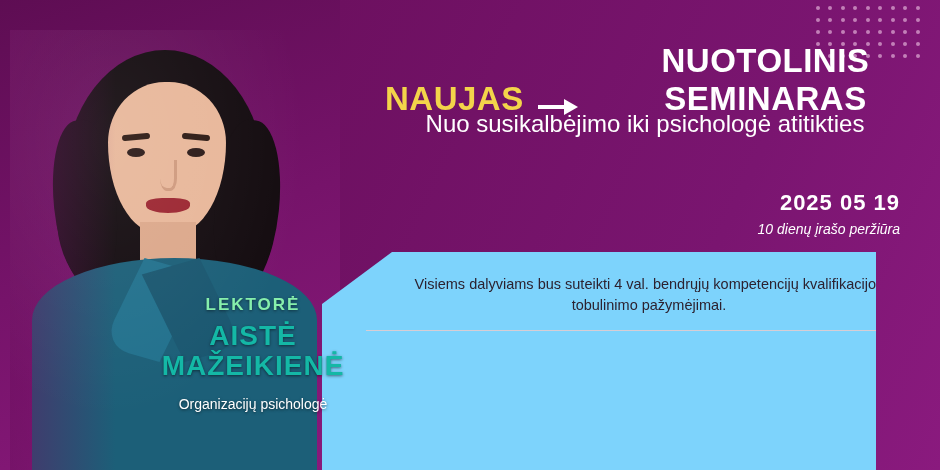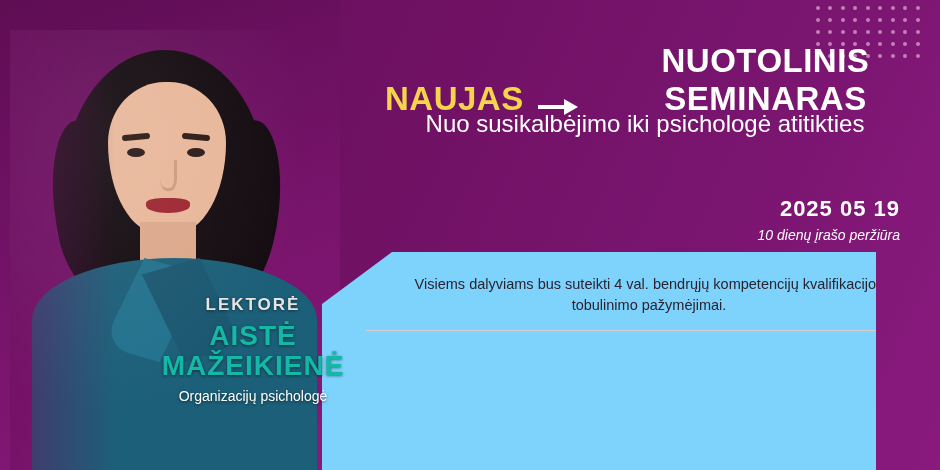--- a/index.html
+++ b/index.html
@@ -171,35 +171,35 @@
     top: 295px;
     width: 270px;
     text-align: center;
     color: #ffffff;
     z-index: 6;
   }
   .lecturer .l-role {
     font-size: 17px;
     font-weight: bold;
     letter-spacing: 2px;
-    color: #e5e5e5;
+    color: #86efac;
     text-shadow: 0 1px 3px rgba(0,0,0,.5);
     text-align: center;
   }
   .lecturer .l-name {
     margin-top: 6px;
     font-size: 28px;
     font-weight: bold;
     line-height: 1.08;
     letter-spacing: 1px;
     color: #14b8a6;
     text-shadow: 0 1px 3px rgba(0,0,0,.5);
   }
   .lecturer .l-title {
-    margin-top: 7px;
+    margin-top: 15px;
     font-size: 14px;
     color: #ffffff;
     text-shadow: 0 1px 3px rgba(0,0,0,.55);
   }
 
   
   .headline {
     position: absolute;
     left: 385px;
     top: 42px;
@@ -245,21 +245,21 @@
     text-align: center;
     color: #ffffff;
     font-size: 24px;
     line-height: 1.3;
   }
   .subhead div { white-space: nowrap; }
 
   .datebox {
     position: absolute;
     right: 40px;
-    top: 196px;
+    top: 190px;
     text-align: right;
     color: #ffffff;
   }
   .datebox .date {
     font-size: 22px;
     font-weight: bold;
     letter-spacing: 1px;
   }
   .datebox .replay {
     margin-top: 5px;

